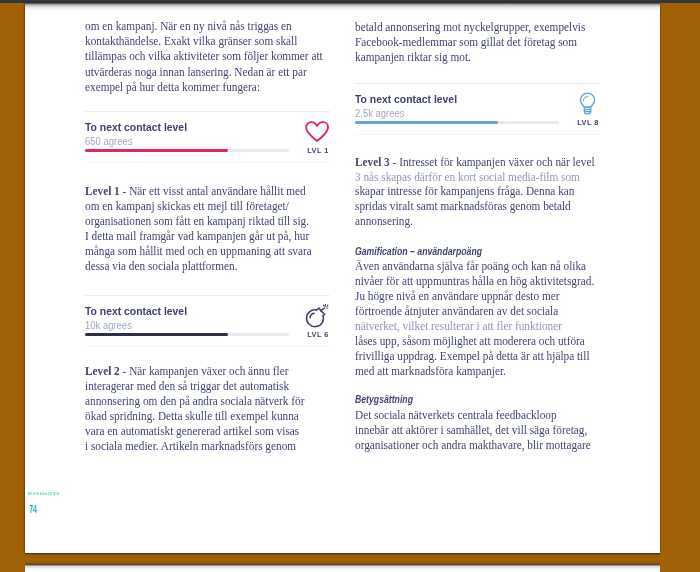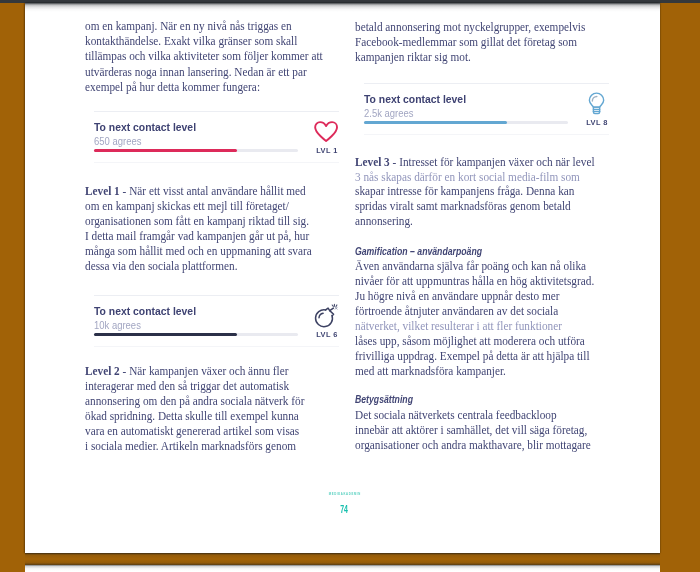--- a/index.html
+++ b/index.html
@@ -33,41 +33,41 @@
   .para{position:absolute;left:0;width:280px;
         font-family:"Liberation Serif",serif;font-size:12.4px;line-height:15.05px;
         color:#414574;white-space:nowrap;
         transform:scaleX(0.91);transform-origin:left top;}
   .para b{font-weight:bold;}
   .dim{color:#9195bb;}
   .subhead{position:absolute;left:0;font-family:"Liberation Sans",sans-serif;
            font-style:italic;font-weight:bold;font-size:11px;color:#414574;
            white-space:nowrap;transform:scaleX(0.79);transform-origin:left top;}
 
-  .card{position:absolute;left:9px;width:203.7px;height:52px;box-sizing:border-box;}
+  .card{position:absolute;left:0;width:203.7px;height:52px;box-sizing:border-box;}
   .card .hr-top{position:absolute;left:0;top:0;width:245px;height:1px;background:#eceef3;}
   .card .hr-bot{position:absolute;left:0;top:51px;width:245px;height:1px;background:#f4f5f8;}
   .card .ttl{position:absolute;left:0;top:9.5px;font-family:"Liberation Sans",sans-serif;
              font-weight:bold;font-size:11.3px;color:#3e4272;white-space:nowrap;
              transform:scaleX(0.92);transform-origin:left top;}
   .card .sub{position:absolute;left:0;top:24.5px;font-family:"Liberation Sans",sans-serif;
              font-size:10.3px;color:#a2a6c2;white-space:nowrap;
              transform:scaleX(0.92);transform-origin:left top;}
   .card .track{position:absolute;left:0;top:37.5px;width:203.7px;height:3.5px;border-radius:2px;
                background:#e9eaf0;}
   .card .fill{position:absolute;left:0;top:0;height:3.5px;border-radius:2px;}
   .card .badge{position:absolute;left:210px;top:0;width:36px;text-align:center;}
   .card .badge svg{display:block;margin:0 auto;}
   .card .badge{--ix:10.2px;--iy:10.3px;}
   .card .badge svg{position:absolute;left:var(--ix);top:var(--iy);}
   .card .lvl{position:absolute;left:5px;top:34.9px;width:36px;text-align:center;
              font-family:"Liberation Sans",sans-serif;font-weight:bold;font-size:7.4px;
              color:#3f4472;letter-spacing:0.055em;}
 
-  .footer{position:absolute;left:2px;width:635px;text-align:center;}
+  .footer{position:absolute;left:2px;width:635px;}
   .foot-brand{font-family:"Liberation Sans",sans-serif;font-size:2.75px;
               letter-spacing:0.245em;color:#53cfbe;font-weight:bold;
               padding-left:0.24em;}
   .foot-num{font-family:"Liberation Sans",sans-serif;font-size:11px;color:#15bfad;
             font-weight:bold;margin-top:7.1px;display:inline-block;
             transform:scaleX(0.63);}
 </style>
 </head>
 <body>
 

